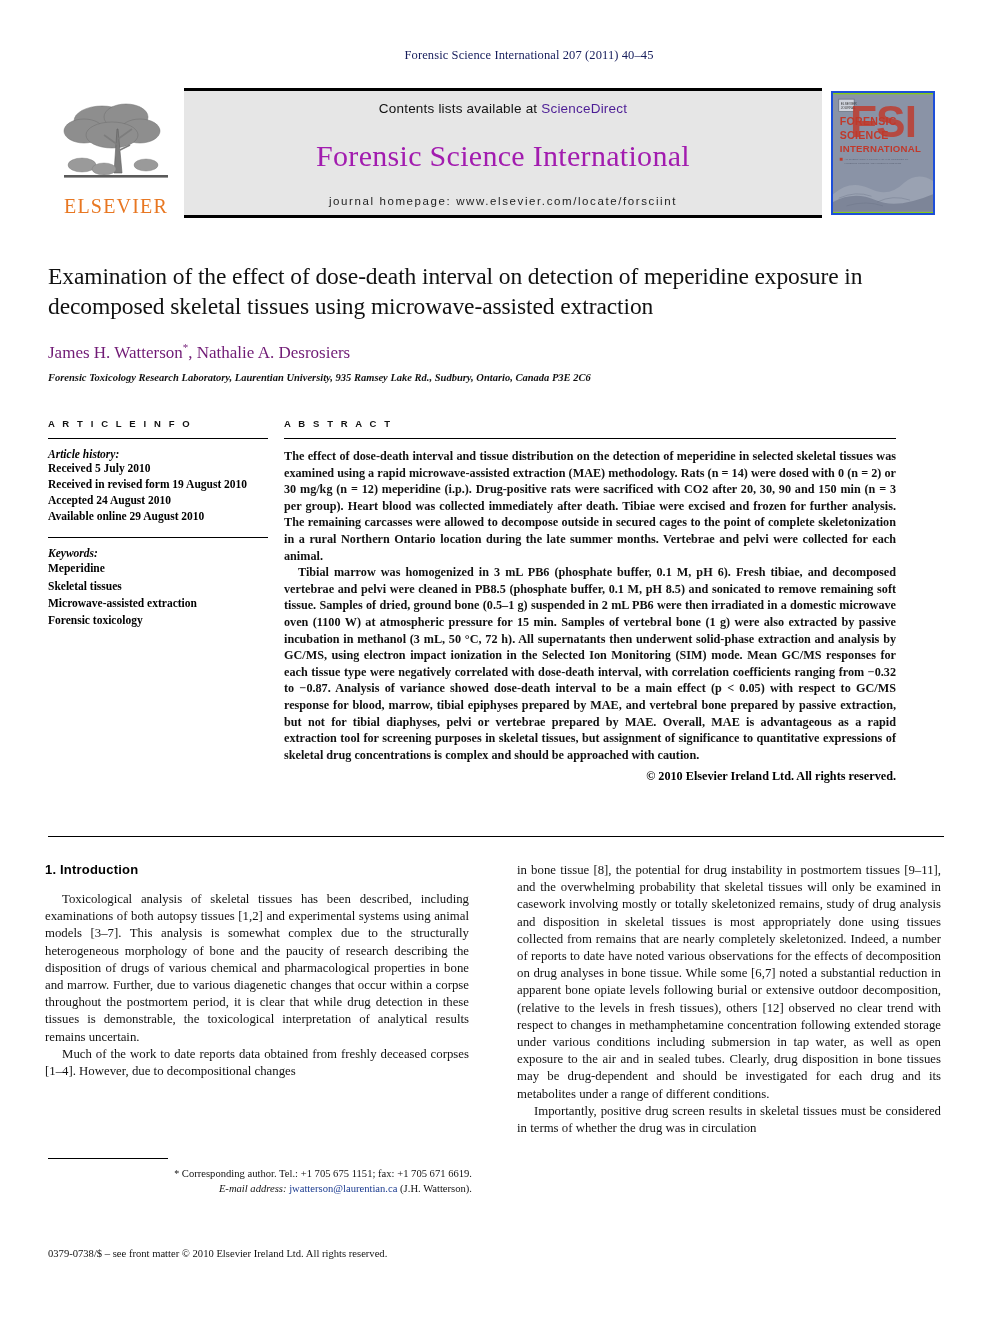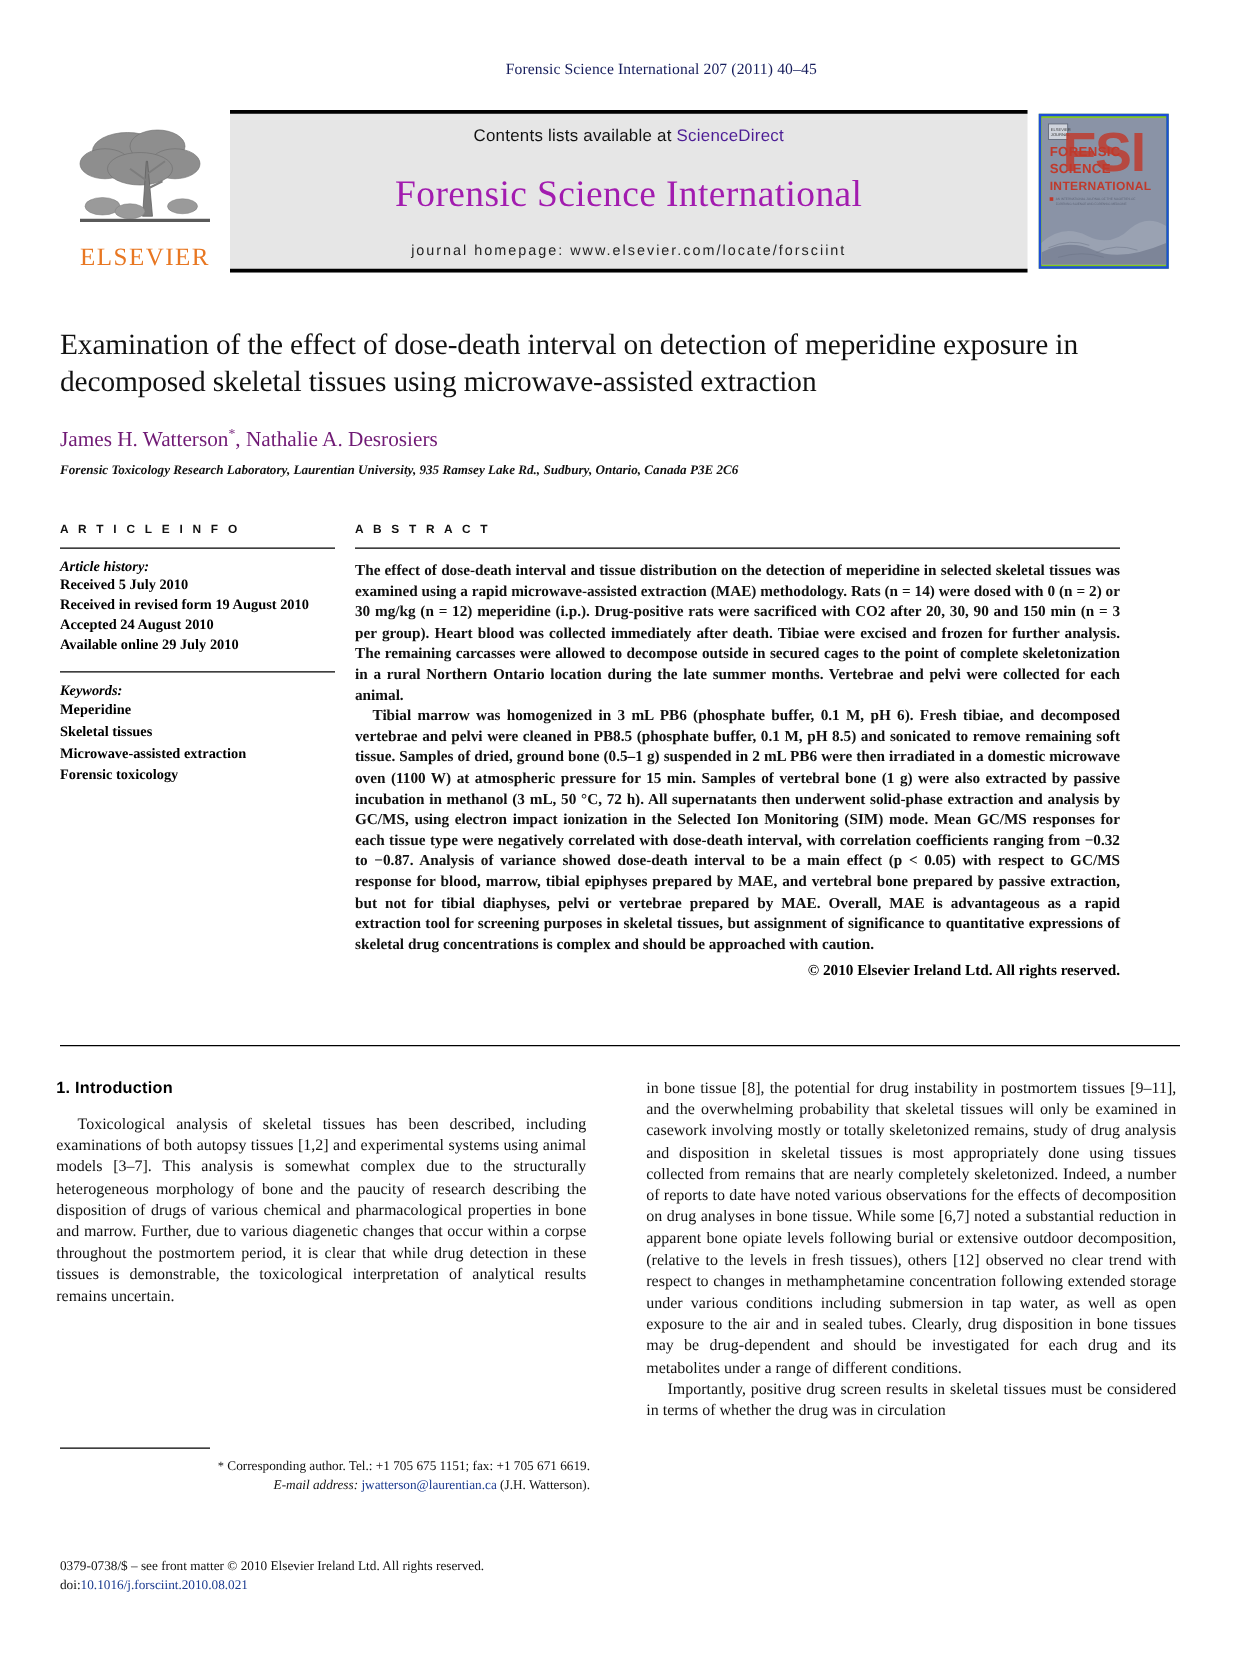--- a/index.html
+++ b/index.html
@@ -375,21 +375,21 @@
 
   <div class="info-abstract">
 
     <div class="col-info">
       <div class="sec-label">A R T I C L E   I N F O</div>
       <hr class="rule">
       <div class="hist-head">Article history:</div>
       <div class="hist-line">Received 5 July 2010</div>
       <div class="hist-line">Received in revised form 19 August 2010</div>
       <div class="hist-line">Accepted 24 August 2010</div>
-      <div class="hist-line">Available online 29 July 2010</div>
+      <div class="hist-line">Available online 29 August 2010</div>
       <hr class="rule-thin">
       <div class="kw-head">Keywords:</div>
       <div class="kw-line">Meperidine</div>
       <div class="kw-line">Skeletal tissues</div>
       <div class="kw-line">Microwave-assisted extraction</div>
       <div class="kw-line">Forensic toxicology</div>
     </div>
 
     <div class="col-abstract">
       <div class="sec-label">A B S T R A C T</div>
@@ -402,20 +402,21 @@
     </div>
   </div>
 
   <div class="abstract-rule-bottom"></div>
 
   <div class="body-cols">
 
     <div class="bcol">
       <h2 class="sec-heading">1. Introduction</h2>
       <p class="indent">Toxicological analysis of skeletal tissues has been described, including examinations of both autopsy tissues [1,2] and experimental systems using animal models [3–7]. This analysis is somewhat complex due to the structurally heterogeneous morphology of bone and the paucity of research describing the disposition of drugs of various chemical and pharmacological properties in bone and marrow. Further, due to various diagenetic changes that occur within a corpse throughout the postmortem period, it is clear that while drug detection in these tissues is demonstrable, the toxicological interpretation of analytical results remains uncertain.</p>
+      <p class="indent">Much of the work to date reports data obtained from freshly deceased corpses [1–4]. However, due to decompositional changes</p>
     </div>
 
     <div class="bcol">
       <p>in bone tissue [8], the potential for drug instability in postmortem tissues [9–11], and the overwhelming probability that skeletal tissues will only be examined in casework involving mostly or totally skeletonized remains, study of drug analysis and disposition in skeletal tissues is most appropriately done using tissues collected from remains that are nearly completely skeletonized. Indeed, a number of reports to date have noted various observations for the effects of decomposition on drug analyses in bone tissue. While some [6,7] noted a substantial reduction in apparent bone opiate levels following burial or extensive outdoor decomposition, (relative to the levels in fresh tissues), others [12] observed no clear trend with respect to changes in methamphetamine concentration following extended storage under various conditions including submersion in tap water, as well as open exposure to the air and in sealed tubes. Clearly, drug disposition in bone tissues may be drug-dependent and should be investigated for each drug and its metabolites under a range of different conditions.</p>
       <p class="indent">Importantly, positive drug screen results in skeletal tissues must be considered in terms of whether the drug was in circulation</p>
     </div>
   </div>
 
   <div class="footnote-area">
     <div class="fn-rule"></div>
@@ -425,18 +426,15 @@
     </div>
     <div class="fn-line fn-indent">
       <span class="fn-email-label">E-mail address:</span>
       <span class="fn-link">jwatterson@laurentian.ca</span>
       <span>(J.H. Watterson).</span>
     </div>
   </div>
 
   <div class="imprint">
     <div>0379-0738/$ – see front matter © 2010 Elsevier Ireland Ltd. All rights reserved.</div>
-    <div>
-      <span>doi:</span><span class="doi-link">10.1016/j.forsciint.2010.08.021</span>
-    </div>
   </div>
 
 </div>
 
 </body></html>

